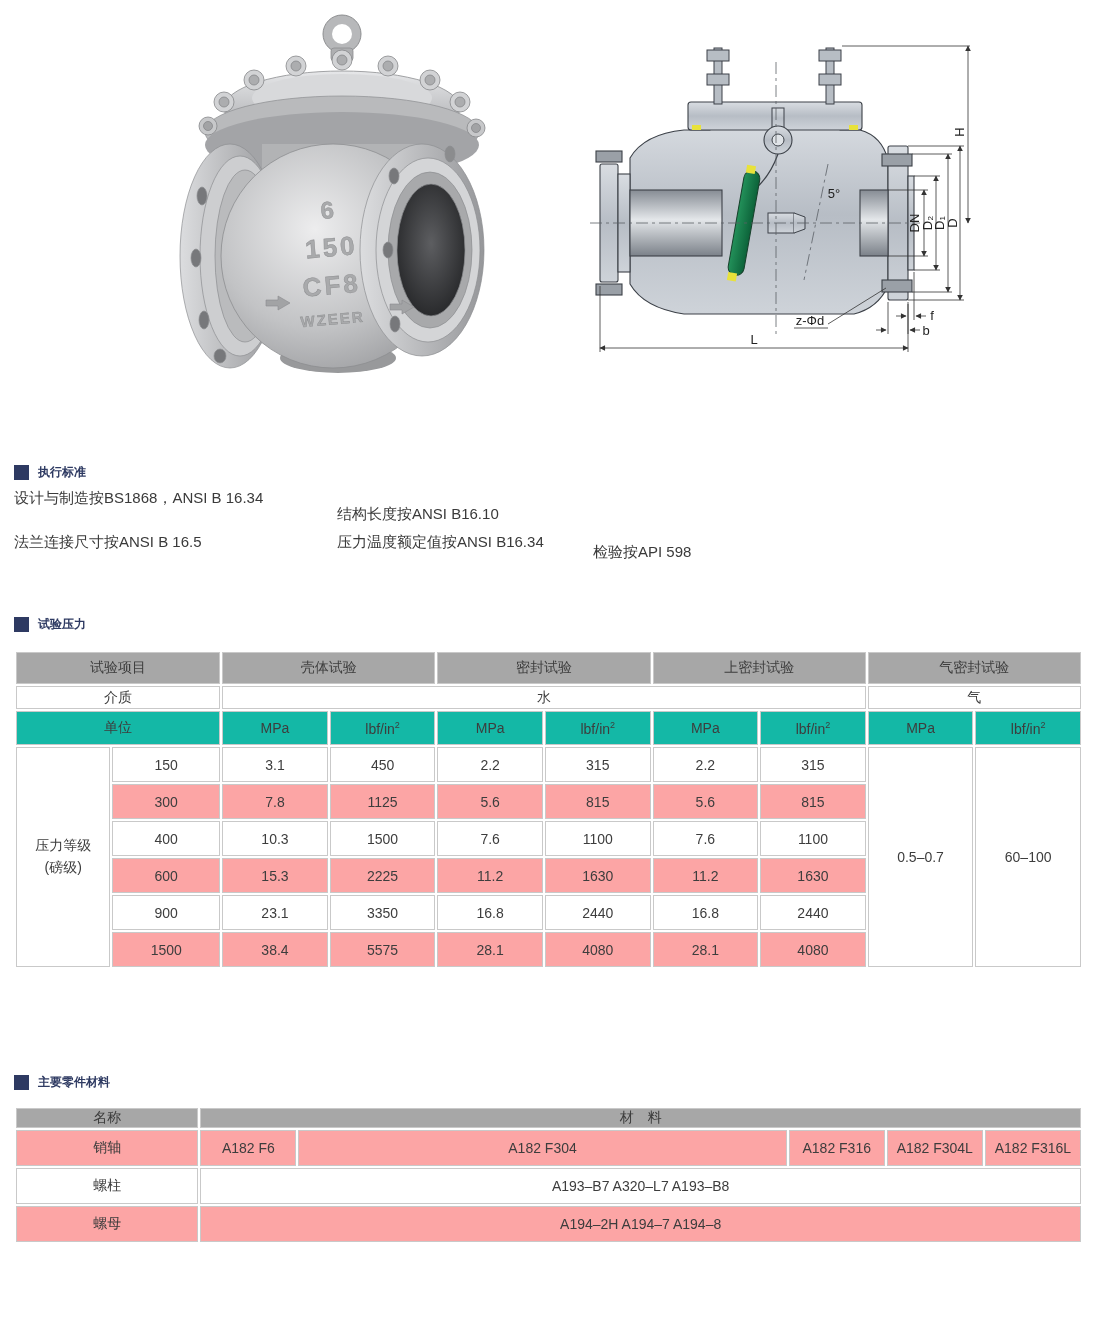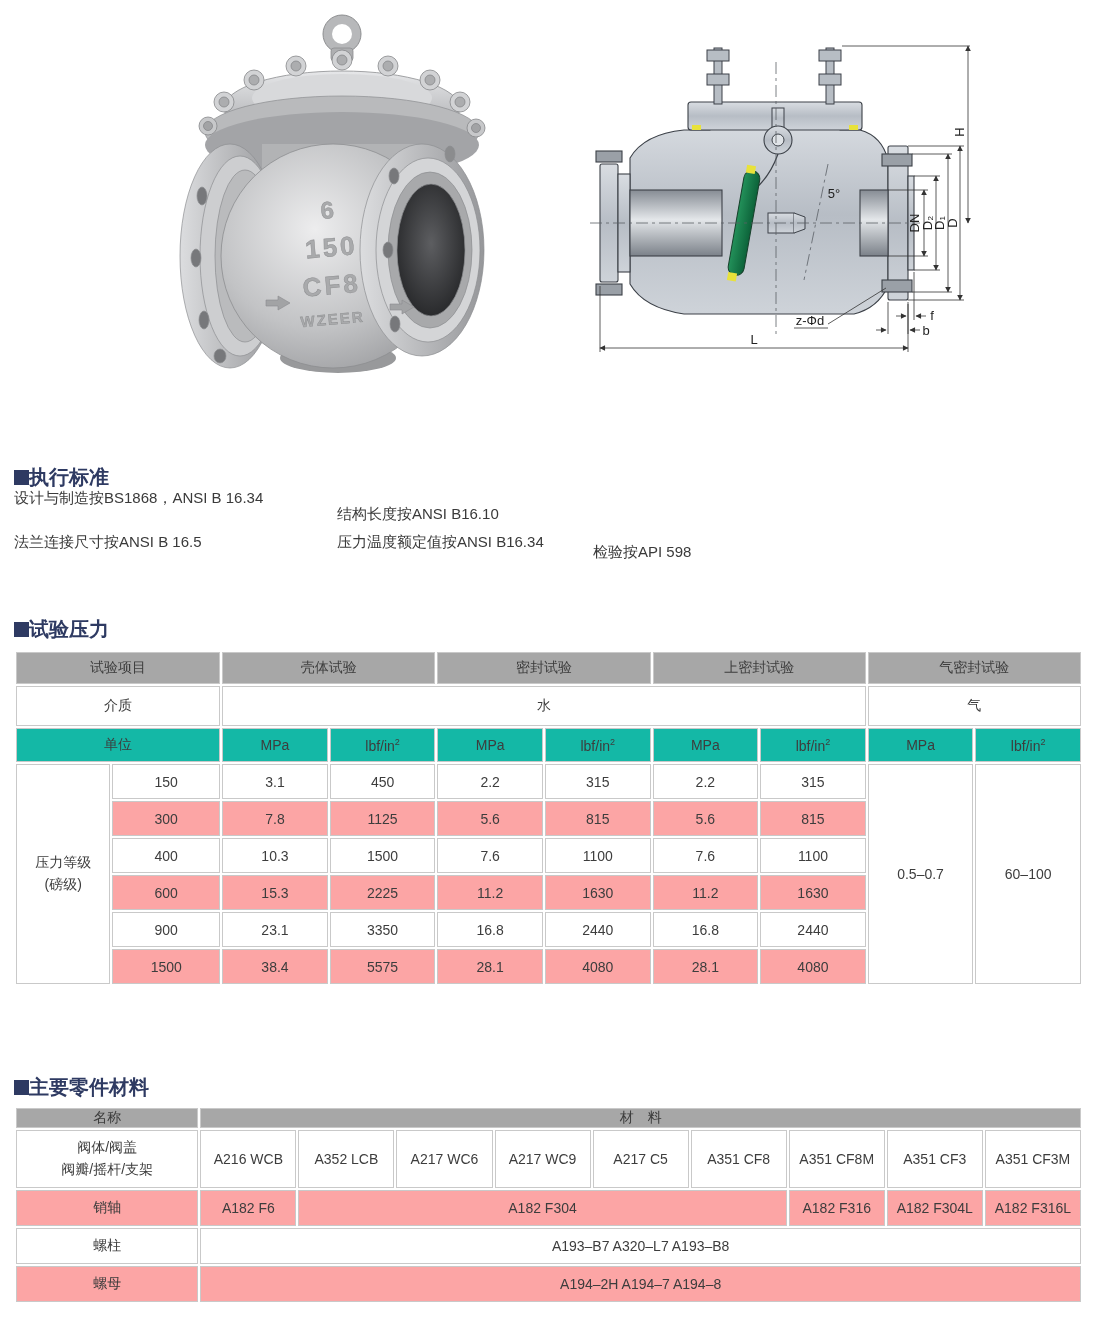--- a/index.html
+++ b/index.html
@@ -1,22 +1,22 @@
 <!DOCTYPE html>
 <html><head>
 <meta charset="utf-8">
 <style>
   html,body{margin:0;padding:0;}
   body{
     width:1096px;height:1341px;position:relative;background:#ffffff;
     font-family:"Liberation Sans","DejaVu Sans",sans-serif;color:#3d3d3d;
   }
   
-  .sec-title{position:absolute;left:14px;display:flex;align-items:center;
-    font-weight:bold;font-size:20px;color:#2e3a62;}
+  .sec-title{position:absolute;left:14px;display:flex;align-items:center;gap:9px;
+    font-weight:bold;font-size:12px;color:#2e3a62;}
   .sec-title .sq{width:15px;height:15px;background:#2e3a62;flex:0 0 auto;}
   
   .std-item{position:absolute;font-size:15px;color:#3a3a3a;white-space:nowrap;}
   
   table.t{position:absolute;left:14px;width:1069px;border-collapse:separate;
     border-spacing:2px;background:#ffffff;table-layout:fixed;}
   table.t td{border:1px solid #c9c9c9;text-align:center;vertical-align:middle;
     font-size:14px;color:#3d3d3d;padding:0;overflow:hidden;}
   td.hdr{background:#a7a7a7;color:#353535;}
   td.gray{background:#fca5a5;}
@@ -288,21 +288,21 @@
       <col style="width:10.08%">
   </colgroup>
   <tbody>
   <tr style="height:32px">
     <td colspan="2" class="hdr">试验项目</td>
     <td colspan="2" class="hdr">壳体试验</td>
     <td colspan="2" class="hdr">密封试验</td>
     <td colspan="2" class="hdr">上密封试验</td>
     <td colspan="2" class="hdr">气密封试验</td>
   </tr>
-  <tr style="height:40px">
+  <tr style="height:23px">
     <td colspan="2" class="white">介质</td>
     <td colspan="6" class="white">水</td>
     <td colspan="2" class="white">气</td>
   </tr>
   <tr style="height:34px">
     <td colspan="2" class="lgray">单位</td>
     <td class="lgray">MPa</td>
     <td class="lgray"><span>lbf/in</span><sup>2</sup></td>
     <td class="lgray">MPa</td>
     <td class="lgray"><span>lbf/in</span><sup>2</sup></td>
@@ -390,35 +390,20 @@
       <col style="width:9.17%">
       <col style="width:9.17%">
       <col style="width:9.17%">
       <col style="width:9.17%">
   </colgroup>
   <tbody>
   <tr style="height:20px">
     <td class="hdr">名称</td>
     <td colspan="9" class="hdr">材　料</td>
   </tr>
-  <tr style="height:58px">
-    <td class="white two-line">
-      <div>阀体/阀盖</div>
-      <div>阀瓣/摇杆/支架</div>
-    </td>
-    <td class="white">A216 WCB</td>
-    <td class="white">A352 LCB</td>
-    <td class="white">A217 WC6</td>
-    <td class="white">A217 WC9</td>
-    <td class="white">A217 C5</td>
-    <td class="white">A351 CF8</td>
-    <td class="white">A351 CF8M</td>
-    <td class="white">A351 CF3</td>
-    <td class="white">A351 CF3M</td>
-  </tr>
   <tr style="height:36px">
     <td class="gray">销轴</td>
     <td class="gray">A182 F6</td>
     <td colspan="5" class="gray">A182 F304</td>
     <td class="gray">A182 F316</td>
     <td class="gray">A182 F304L</td>
     <td class="gray">A182 F316L</td>
   </tr>
   <tr style="height:36px">
     <td class="white">螺柱</td>

